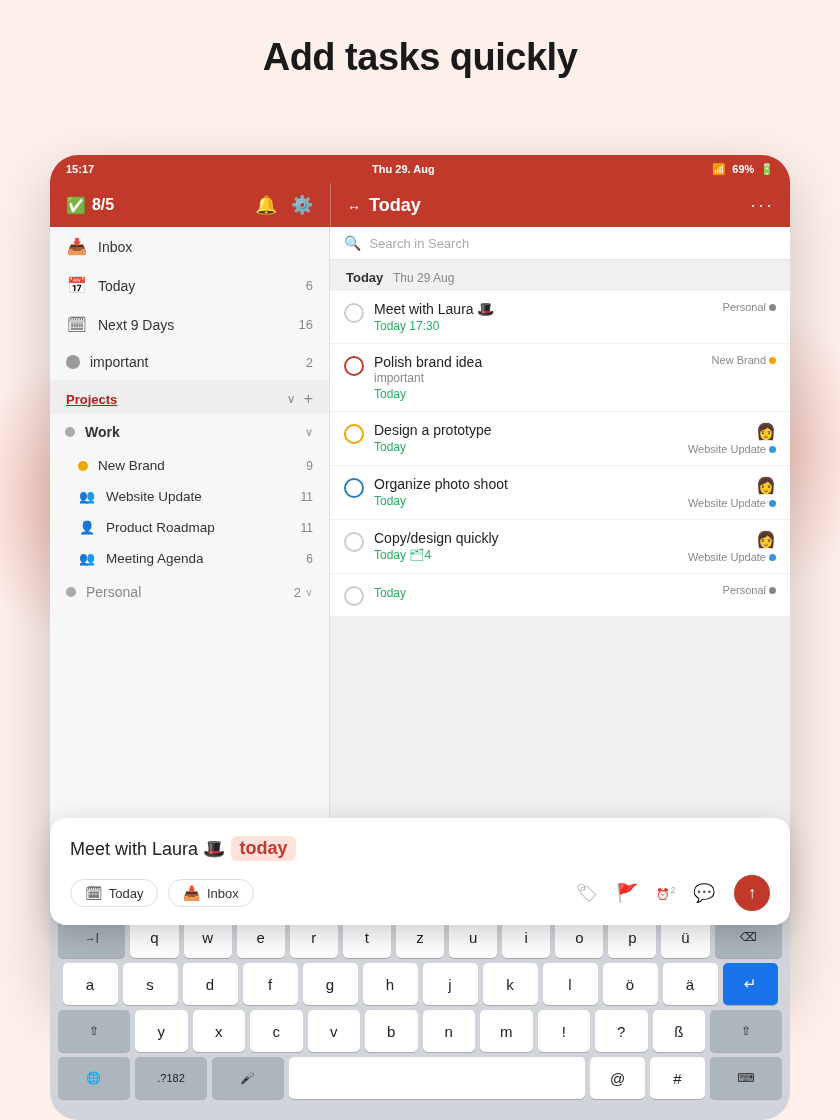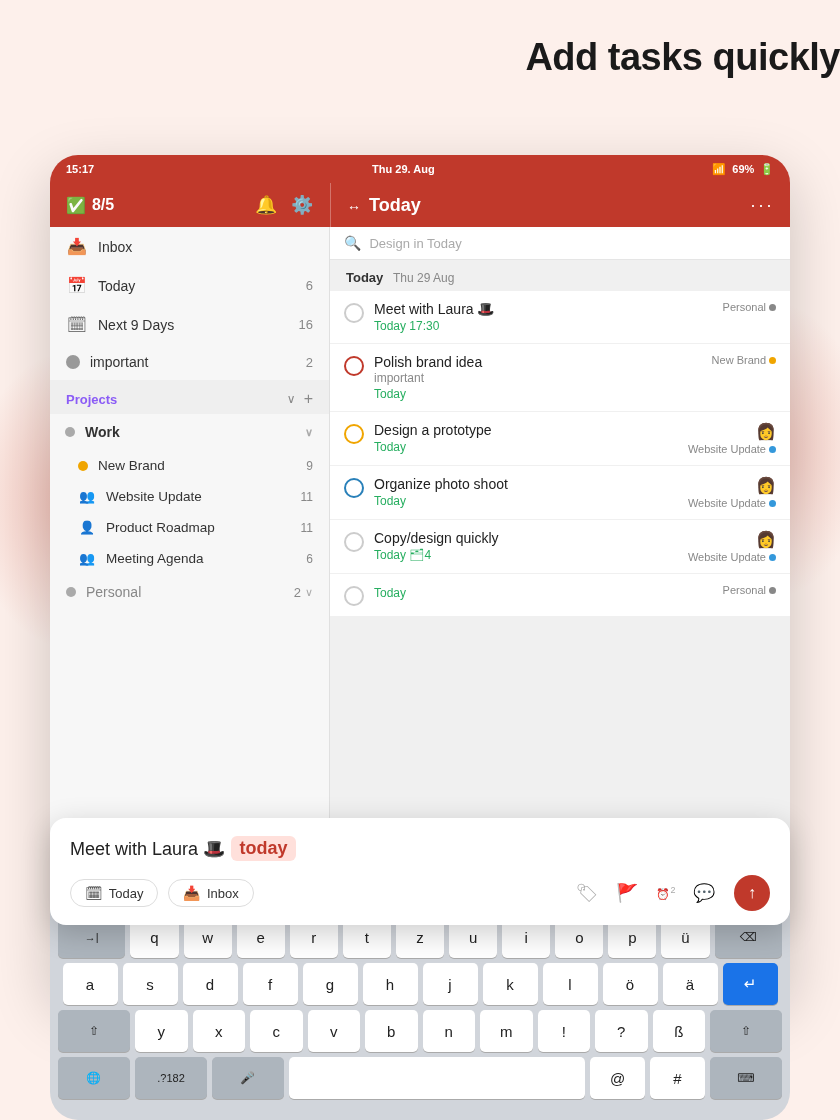--- a/index.html
+++ b/index.html
@@ -6,21 +6,21 @@
     body {
       width: 840px;
       height: 1120px;
       background: #fdf0eb;
       font-family: -apple-system, BlinkMacSystemFont, 'SF Pro Display', 'Helvetica Neue', sans-serif;
       overflow: hidden;
       position: relative;
     }
 
     .page-title {
-      text-align: right;
+      text-align: center;
       font-size: 38px;
       font-weight: 800;
       color: #1a1a1a;
       padding-top: 36px;
       padding-bottom: 28px;
       letter-spacing: -0.5px;
     }
 
     
     .bg-circle-left {
@@ -171,22 +171,23 @@
 
     .section-header {
       display: flex;
       align-items: center;
       padding: 10px 16px 6px;
       background: #efefef;
     }
     .section-title {
       font-size: 13px;
       font-weight: 700;
-      color: #8b5cf6;
+      color: #b91c1c;
       flex: 1;
+      text-decoration: underline;
     }
     .section-chevron {
       font-size: 12px;
       color: #888;
       margin-right: 8px;
     }
     .section-plus {
       font-size: 16px;
       color: #888;
     }
@@ -557,21 +558,21 @@
         <span class="item-count">2</span>
         <span style="font-size:11px;color:#aaa;margin-left:4px;">∨</span>
       </div>
 
     </div>
 
     <div class="main-content">
 
       <div class="search-bar">
         <span style="color:#aaa;font-size:14px;">🔍</span>
-        <span style="color:#aaa;font-size:13px;">Design in Today</span>
+        <span style="color:#aaa;font-size:13px;">Search in Search</span>
       </div>
 
       <div class="today-header">
         <strong>Today</strong>
         <span style="font-weight:400;margin-left:6px;color:#888;font-size:12px;">Thu 29 Aug</span>
       </div>
 
       <div class="task-item">
         <div class="task-circle"></div>
         <div class="task-info">

